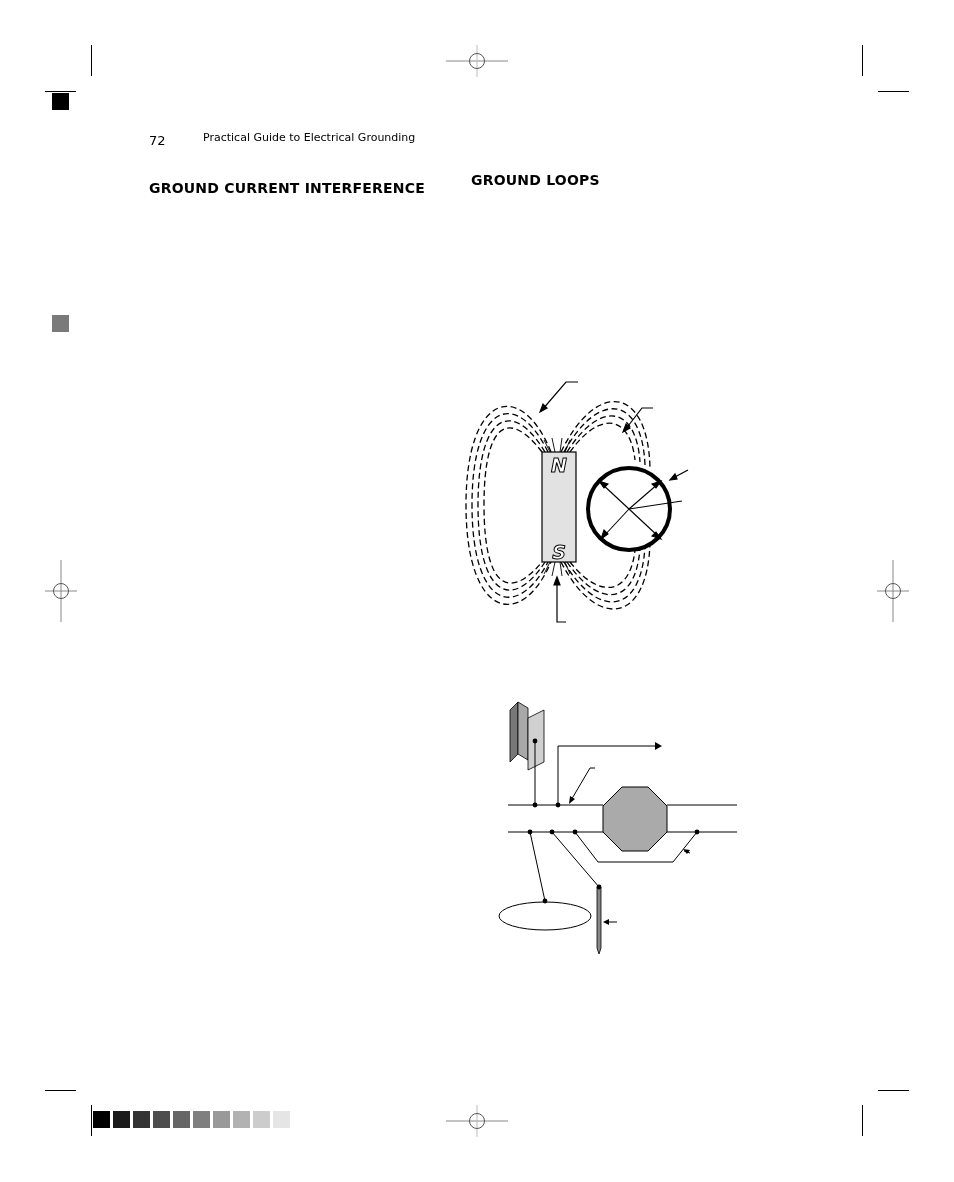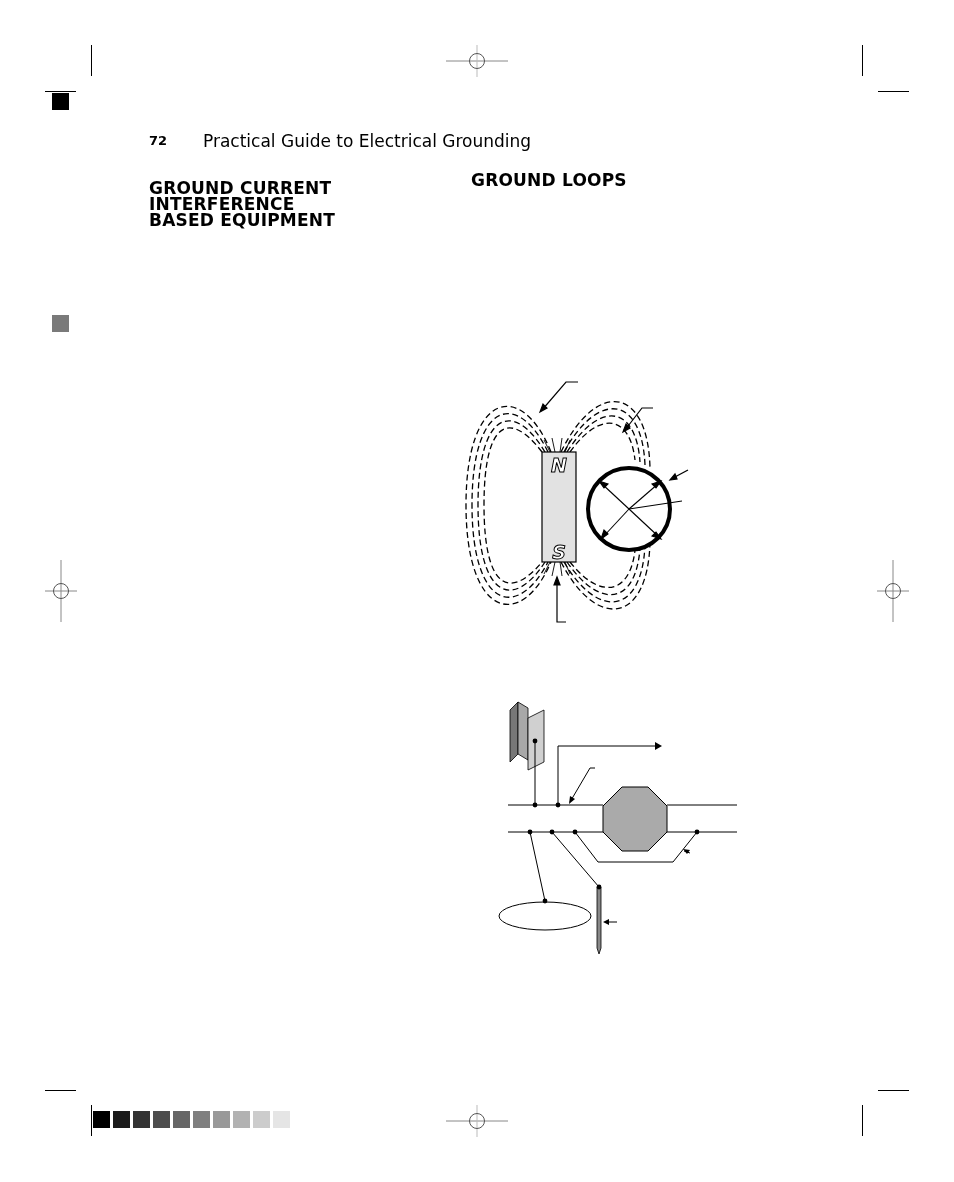--- a/index.html
+++ b/index.html
@@ -1,23 +1,23 @@
 <!DOCTYPE html>
 <html><head>
 <meta charset="utf-8">
 <style>
   html, body { margin: 0; padding: 0; background: #ffffff; }
   body { width: 954px; height: 1182px; position: relative; overflow: hidden;
          font-family: "DejaVu Sans", sans-serif; color: #000; }
   .abs { position: absolute; }
   .crop-v { position: absolute; width: 1px; background: #000; }
   .crop-h { position: absolute; height: 1px; background: #000; }
-  .page-num { left: 149px; top: 133px; font-size: 13px; font-weight: bold; }
-  .running-head { left: 203px; top: 131px; font-size: 17px; text-align: right; }
-  .heading { font-size: 17px; font-weight: bold; line-height: 16px; letter-spacing: 0.2px; }
+  .page-num { left: 149px; top: 133px; font-size: 13px; font-weight: normal; }
+  .running-head { left: 203px; top: 131px; font-size: 11px; text-align: right; }
+  .heading { font-size: 14px; font-weight: bold; line-height: 16px; letter-spacing: 0.2px; }
   .h-left { left: 149px; top: 180px; width: 300px; }
   .h-right { left: 471px; top: 172px; width: 200px; }
   .square { position: absolute; }
   .swatches { position: absolute; left: 93px; top: 1111px; display: flex; gap: 3px; }
   .swatch { width: 17px; height: 17px; }
   svg { position: absolute; overflow: visible; }
 </style>
 </head>
 <body>
 
@@ -52,21 +52,20 @@
 </svg>
 
 <div class="square" style="left:52px; top:93px; width:17px; height:17px; background:#000;"></div>
 <div class="square" style="left:52px; top:315px; width:17px; height:17px; background:#7a7a7a;"></div>
 
 <div class="abs page-num">72</div>
 <div class="abs running-head">Practical Guide to Electrical Grounding</div>
 
 <div class="abs heading h-left">
   <div>GROUND CURRENT INTERFERENCE</div>
-  <div>BASED EQUIPMENT</div>
 </div>
 <div class="abs heading h-right">
   <div>GROUND LOOPS</div>
 </div>
 
 <svg style="left:470px; top:370px;" width="240" height="260" viewBox="0 0 240 260">
   <g fill="none" stroke="#000" stroke-width="1.3" stroke-dasharray="6,3.5">
 
     <path d="M72,82 C40,40 14,50 14,135 C14,220 40,230 72,192"></path>
     <path d="M75,82 C44,30 8,40 8,135 C8,230 44,240 75,192"></path>

